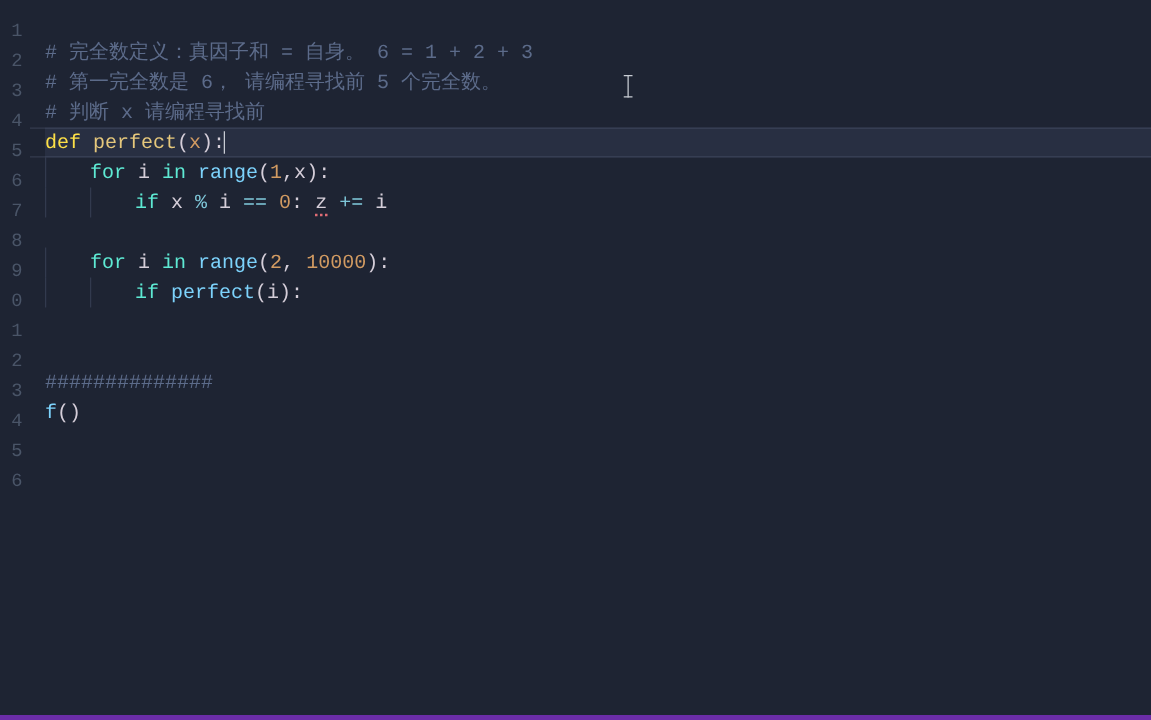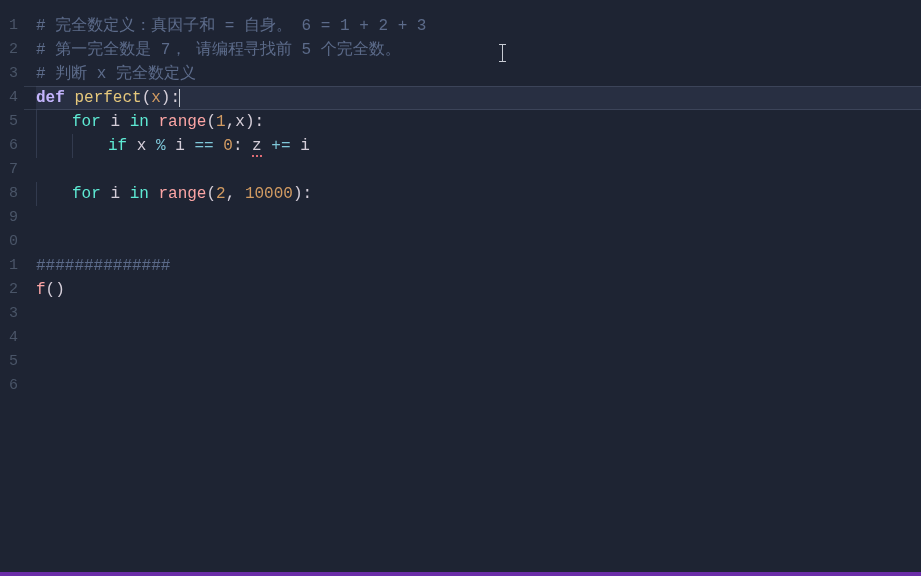--- a/index.html
+++ b/index.html
@@ -30,43 +30,44 @@
     height: 24px;
     line-height: 24px;
     padding-right: 6px;
     font-size: 15px;
   }
   .code-area {
     flex: 1;
     padding-top: 14px;
     padding-left: 12px;
     position: relative;
+    margin-top: 16px;
   }
   .line {
     height: 24px;
     line-height: 24px;
     white-space: pre;
     position: relative;
   }
   .line.highlighted {
     background: rgba(60, 70, 95, 0.35);
   }
   .line.highlighted::after{
     content:"";
     position:absolute;
     left:-12px; right:0; top:0; bottom:0;
     border-top:1px solid rgba(120,130,160,0.25);
     border-bottom:1px solid rgba(120,130,160,0.25);
     pointer-events:none;
   }
   .c  { color: #5c6b8a; }     
-  .kw { color: #c4b5fd; font-weight: bold; }     
+  .kw { color: #fde047; }     
   .kw2{ color: #5eead4; }     
   .fn { color: #e6c87c; }     
-  .fc { color: #fca5a5; }     
+  .fc { color: #7dd3fc; }     
   .p  { color: #d5ced9; }     
   .op { color: #7fc7d9; }     
   .v  { color: #d5ced9; }     
   .pm { color: #d29b62; }     
   .n  { color: #d29b62; }     
   .er { color: #d5ced9; border-bottom: 2px dotted #e06c75; }
   .ind { display:inline-block; border-left: 1px solid rgba(90,100,130,0.35); }
   .ind1 { width: 36px; }
   .ind2 { width: 36px; }
   .ind3 { width: 36px; }
@@ -121,27 +122,28 @@
     <div>1</div>
     <div>2</div>
     <div>3</div>
     <div>4</div>
     <div>5</div>
     <div>6</div>
   </div>
 
   <div class="code-area">
     <div class="line"><span class="c"># 完全数定义：真因子和 = 自身。 6 = 1 + 2 + 3</span></div>
-    <div class="line"><span class="c"># 第一完全数是 7， 请编程寻找前 5 个完全数。</span></div>
-    <div class="line"><span class="c"># 判断 x 完全数定义</span></div>
+    <div class="line"><span class="c"># 第一完全数是 6， 请编程寻找前 5 个完全数。</span></div>
+    <div class="line"><span class="c"># 判断 x 请编程寻找前</span></div>
     <div class="line highlighted"><span class="kw">def</span><span class="p"> </span><span class="fn">perfect</span><span class="p">(</span><span class="pm">x</span><span class="p">)</span><span class="p">:</span><span class="cursor-caret"></span></div>
     <div class="line"><span class="ind ind1"> </span><span class="kw2">for</span><span class="p"> </span><span class="v">i</span><span class="p"> </span><span class="kw2">in</span><span class="p"> </span><span class="fc">range</span><span class="p">(</span><span class="n">1</span><span class="p">,</span><span class="v">x</span><span class="p">)</span><span class="p">:</span></div>
     <div class="line"><span class="ind ind1"> </span><span class="ind ind2"> </span><span class="kw2">if</span><span class="p"> </span><span class="v">x</span><span class="p"> </span><span class="op">%</span><span class="p"> </span><span class="v">i</span><span class="p"> </span><span class="op">==</span><span class="p"> </span><span class="n">0</span><span class="p">:</span><span class="p"> </span><span class="er">z</span><span class="p"> </span><span class="op">+=</span><span class="p"> </span><span class="v">i</span></div>
     <div class="line"></div>
     <div class="line"><span class="ind ind1"> </span><span class="kw2">for</span><span class="p"> </span><span class="v">i</span><span class="p"> </span><span class="kw2">in</span><span class="p"> </span><span class="fc">range</span><span class="p">(</span><span class="n">2</span><span class="p">,</span><span class="p"> </span><span class="n">10000</span><span class="p">)</span><span class="p">:</span></div>
+    <div class="line"><span class="ind ind1"> </span><span class="ind ind2"> </span><span class="kw2">if</span><span class="p"> </span><span class="fc">perfect</span><span class="p">(</span><span class="v">i</span><span class="p">)</span><span class="p">:</span></div>
     <div class="line"></div>
     <div class="line"></div>
     <div class="line"><span class="c">##############</span></div>
     <div class="line"><span class="fc">f</span><span class="p">(</span><span class="p">)</span></div>
     <div class="line"></div>
 
     <div class="text-cursor">
         <div class="bar"></div>
       </div>
   </div>

